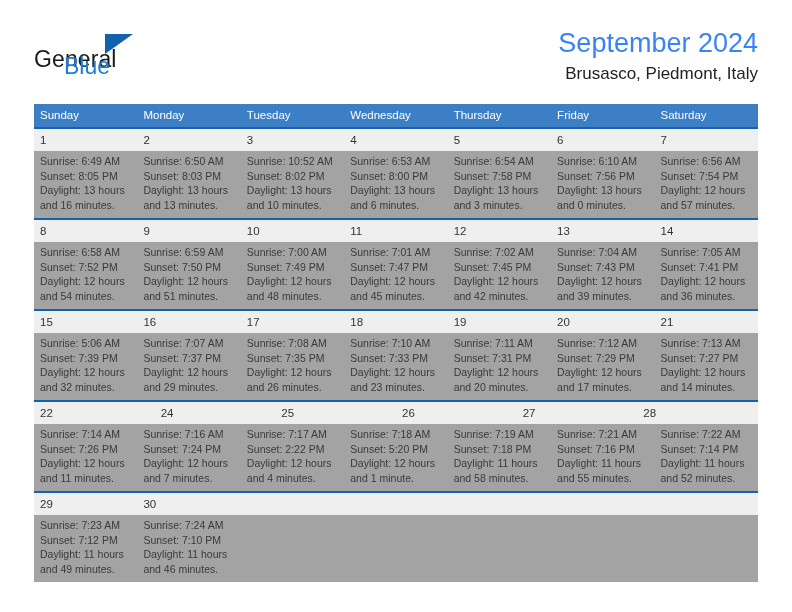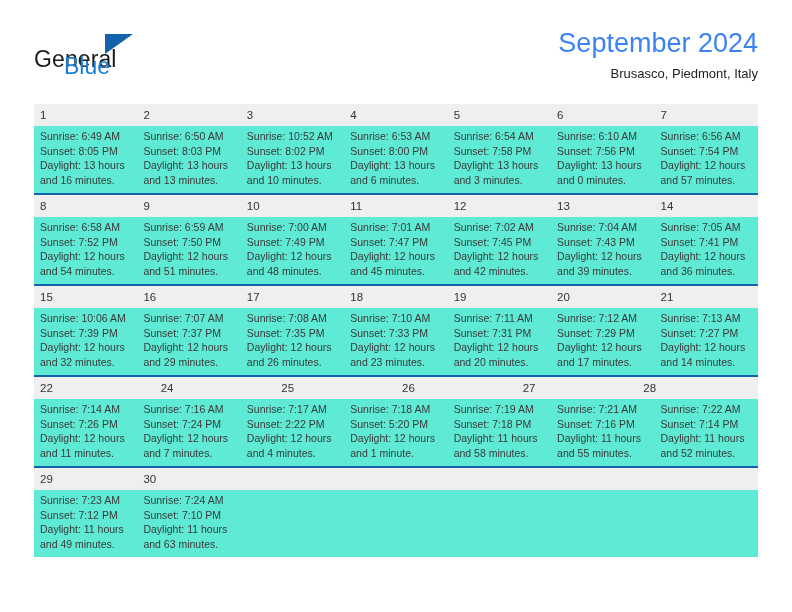--- a/index.html
+++ b/index.html
@@ -68,21 +68,21 @@
     top: 0;
     text-align: right;
   }
   .cal-title {
     font-size: 27px;
     color: #3b82f6;
     line-height: 34px;
     white-space: nowrap;
   }
   .cal-sub {
-    font-size: 13px;
+    font-size: 17px;
     color: #222222;
     line-height: 22px;
     margin-top: 3px;
     white-space: nowrap;
   }
 
   
   .calendar {
     position: absolute;
     left: 34px;
@@ -117,21 +117,21 @@
     flex: 1 1 0;
     box-sizing: border-box;
     font-size: 11.5px;
     line-height: 14px;
     color: #333333;
     padding: 4px 0 4px 6px;
     height: 22px;
   }
   .info-row {
     display: flex;
-    background: #5eead4;
+    background: #a3a3a3;
   }
   .info-cell {
     flex: 1 1 0;
     box-sizing: border-box;
     padding: 3px 6px 10px 6px;
     height: 67px;
   }
   .info-line {
     font-size: 10.5px;
     line-height: 14.6px;
@@ -154,20 +154,29 @@
 
     <div class="title-block">
       <div class="cal-title">September 2024</div>
       <div class="cal-sub">Brusasco, Piedmont, Italy</div>
     </div>
 
   </div>
 
   <div class="calendar">
 
+    <div class="dow-row">
+      <div class="dow">Sunday</div>
+      <div class="dow">Monday</div>
+      <div class="dow">Tuesday</div>
+      <div class="dow">Wednesday</div>
+      <div class="dow">Thursday</div>
+      <div class="dow">Friday</div>
+      <div class="dow">Saturday</div>
+    </div>
 
     <div class="week">
       <div class="num-row">
         <div class="num-cell">1</div>
         <div class="num-cell">2</div>
         <div class="num-cell">3</div>
         <div class="num-cell">4</div>
         <div class="num-cell">5</div>
         <div class="num-cell">6</div>
         <div class="num-cell">7</div>
@@ -279,21 +288,21 @@
         <div class="num-cell">15</div>
         <div class="num-cell">16</div>
         <div class="num-cell">17</div>
         <div class="num-cell">18</div>
         <div class="num-cell">19</div>
         <div class="num-cell">20</div>
         <div class="num-cell">21</div>
       </div>
       <div class="info-row">
         <div class="info-cell">
-          <div class="info-line">Sunrise: 10:06 AM</div>
+          <div class="info-line">Sunrise: 5:06 AM</div>
           <div class="info-line">Sunset: 7:39 PM</div>
           <div class="info-line">Daylight: 12 hours</div>
           <div class="info-line">and 32 minutes.</div>
         </div>
         <div class="info-cell">
           <div class="info-line">Sunrise: 7:07 AM</div>
           <div class="info-line">Sunset: 7:37 PM</div>
           <div class="info-line">Daylight: 12 hours</div>
           <div class="info-line">and 29 minutes.</div>
         </div>
@@ -399,21 +408,21 @@
         <div class="info-cell">
           <div class="info-line">Sunrise: 7:23 AM</div>
           <div class="info-line">Sunset: 7:12 PM</div>
           <div class="info-line">Daylight: 11 hours</div>
           <div class="info-line">and 49 minutes.</div>
         </div>
         <div class="info-cell">
           <div class="info-line">Sunrise: 7:24 AM</div>
           <div class="info-line">Sunset: 7:10 PM</div>
           <div class="info-line">Daylight: 11 hours</div>
-          <div class="info-line">and 63 minutes.</div>
+          <div class="info-line">and 46 minutes.</div>
         </div>
         <div class="info-cell"></div>
         <div class="info-cell"></div>
         <div class="info-cell"></div>
         <div class="info-cell"></div>
         <div class="info-cell"></div>
       </div>
     </div>
 
   </div>

